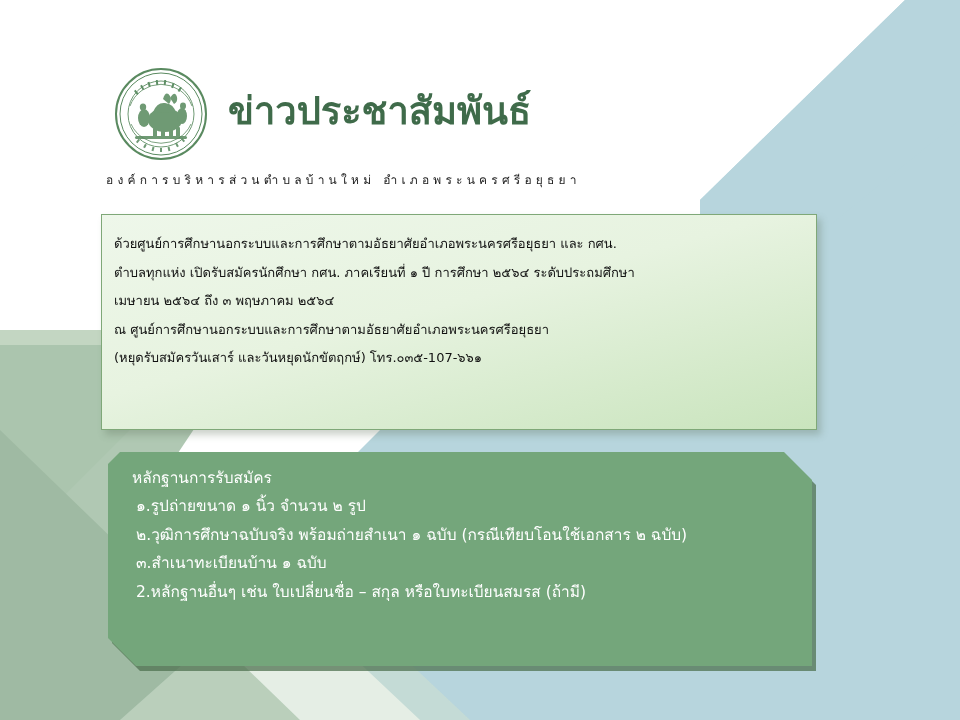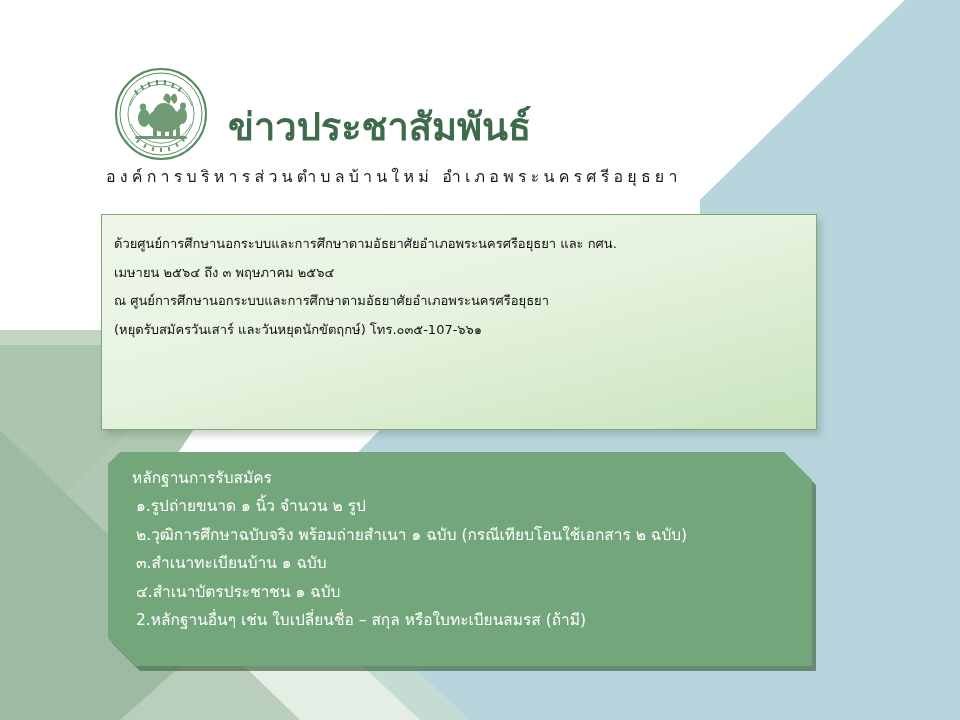--- a/index.html
+++ b/index.html
@@ -43,27 +43,26 @@
   .title {
     position: absolute;
     left: 228px;
     top: 92px;
     font-size: 38px;
     font-weight: bold;
     color: #3f6b4a;
     letter-spacing: 0px;
     line-height: 1.05;
     white-space: nowrap;
-    margin-top: 16px;
   }
   .subtitle {
     position: absolute;
     left: 106px;
-    top: 164px;
-    font-size: 16px;
+    top: 170px;
+    font-size: 12px;
     color: #1b1b1b;
     letter-spacing: 4.2px;
     white-space: nowrap;
   }
 
   
   .box-top {
     position: absolute;
     left: 101px;
     top: 214px;
@@ -191,30 +190,30 @@
         <rect x="69" y="72" width="2" height="4" transform="rotate(-40 70 74)"></rect>
       </g>
     </svg>
 
     <div class="title">ข่าวประชาสัมพันธ์</div>
     <div class="subtitle">องค์การบริหารส่วนตำบลบ้านใหม่    อำเภอพระนครศรีอยุธยา</div>
   </div>
 
   <div class="box-top">
     <div class="line">ด้วยศูนย์การศึกษานอกระบบและการศึกษาตามอัธยาศัยอำเภอพระนครศรีอยุธยา และ กศน.</div>
+    <div class="line">ตำบลทุกแห่ง เปิดรับสมัครนักศึกษา กศน. ภาคเรียนที่ ๑ ปี การศึกษา ๒๕๖๔ ระดับประถมศึกษา</div>
     <div class="line">เมษายน ๒๕๖๔ ถึง ๓ พฤษภาคม ๒๕๖๔</div>
     <div class="line">ณ  ศูนย์การศึกษานอกระบบและการศึกษาตามอัธยาศัยอำเภอพระนครศรีอยุธยา</div>
     <div class="line">(หยุดรับสมัครวันเสาร์ และวันหยุดนักขัตฤกษ์) โทร.๐๓๕-107-๖๖๑</div>
   </div>
 
   <div class="box-bottom-wrap">
     <div class="box-bottom-shadow"></div>
     <div class="box-bottom">
       <div class="line lead">หลักฐานการรับสมัคร</div>
       <div class="line item">๑.รูปถ่ายขนาด ๑ นิ้ว   จำนวน  ๒ รูป</div>
       <div class="line item">๒.วุฒิการศึกษาฉบับจริง  พร้อมถ่ายสำเนา ๑ ฉบับ (กรณีเทียบโอนใช้เอกสาร  ๒  ฉบับ)</div>
       <div class="line item">๓.สำเนาทะเบียนบ้าน   ๑  ฉบับ</div>
-      <div class="line item">๔.สำเนาบัตรประชาชน ๑  ฉบับ</div>
       <div class="line item">2.หลักฐานอื่นๆ  เช่น ใบเปลี่ยนชื่อ – สกุล หรือใบทะเบียนสมรส  (ถ้ามี)</div>
     </div>
   </div>
 
 </div>
 
 </body></html>

